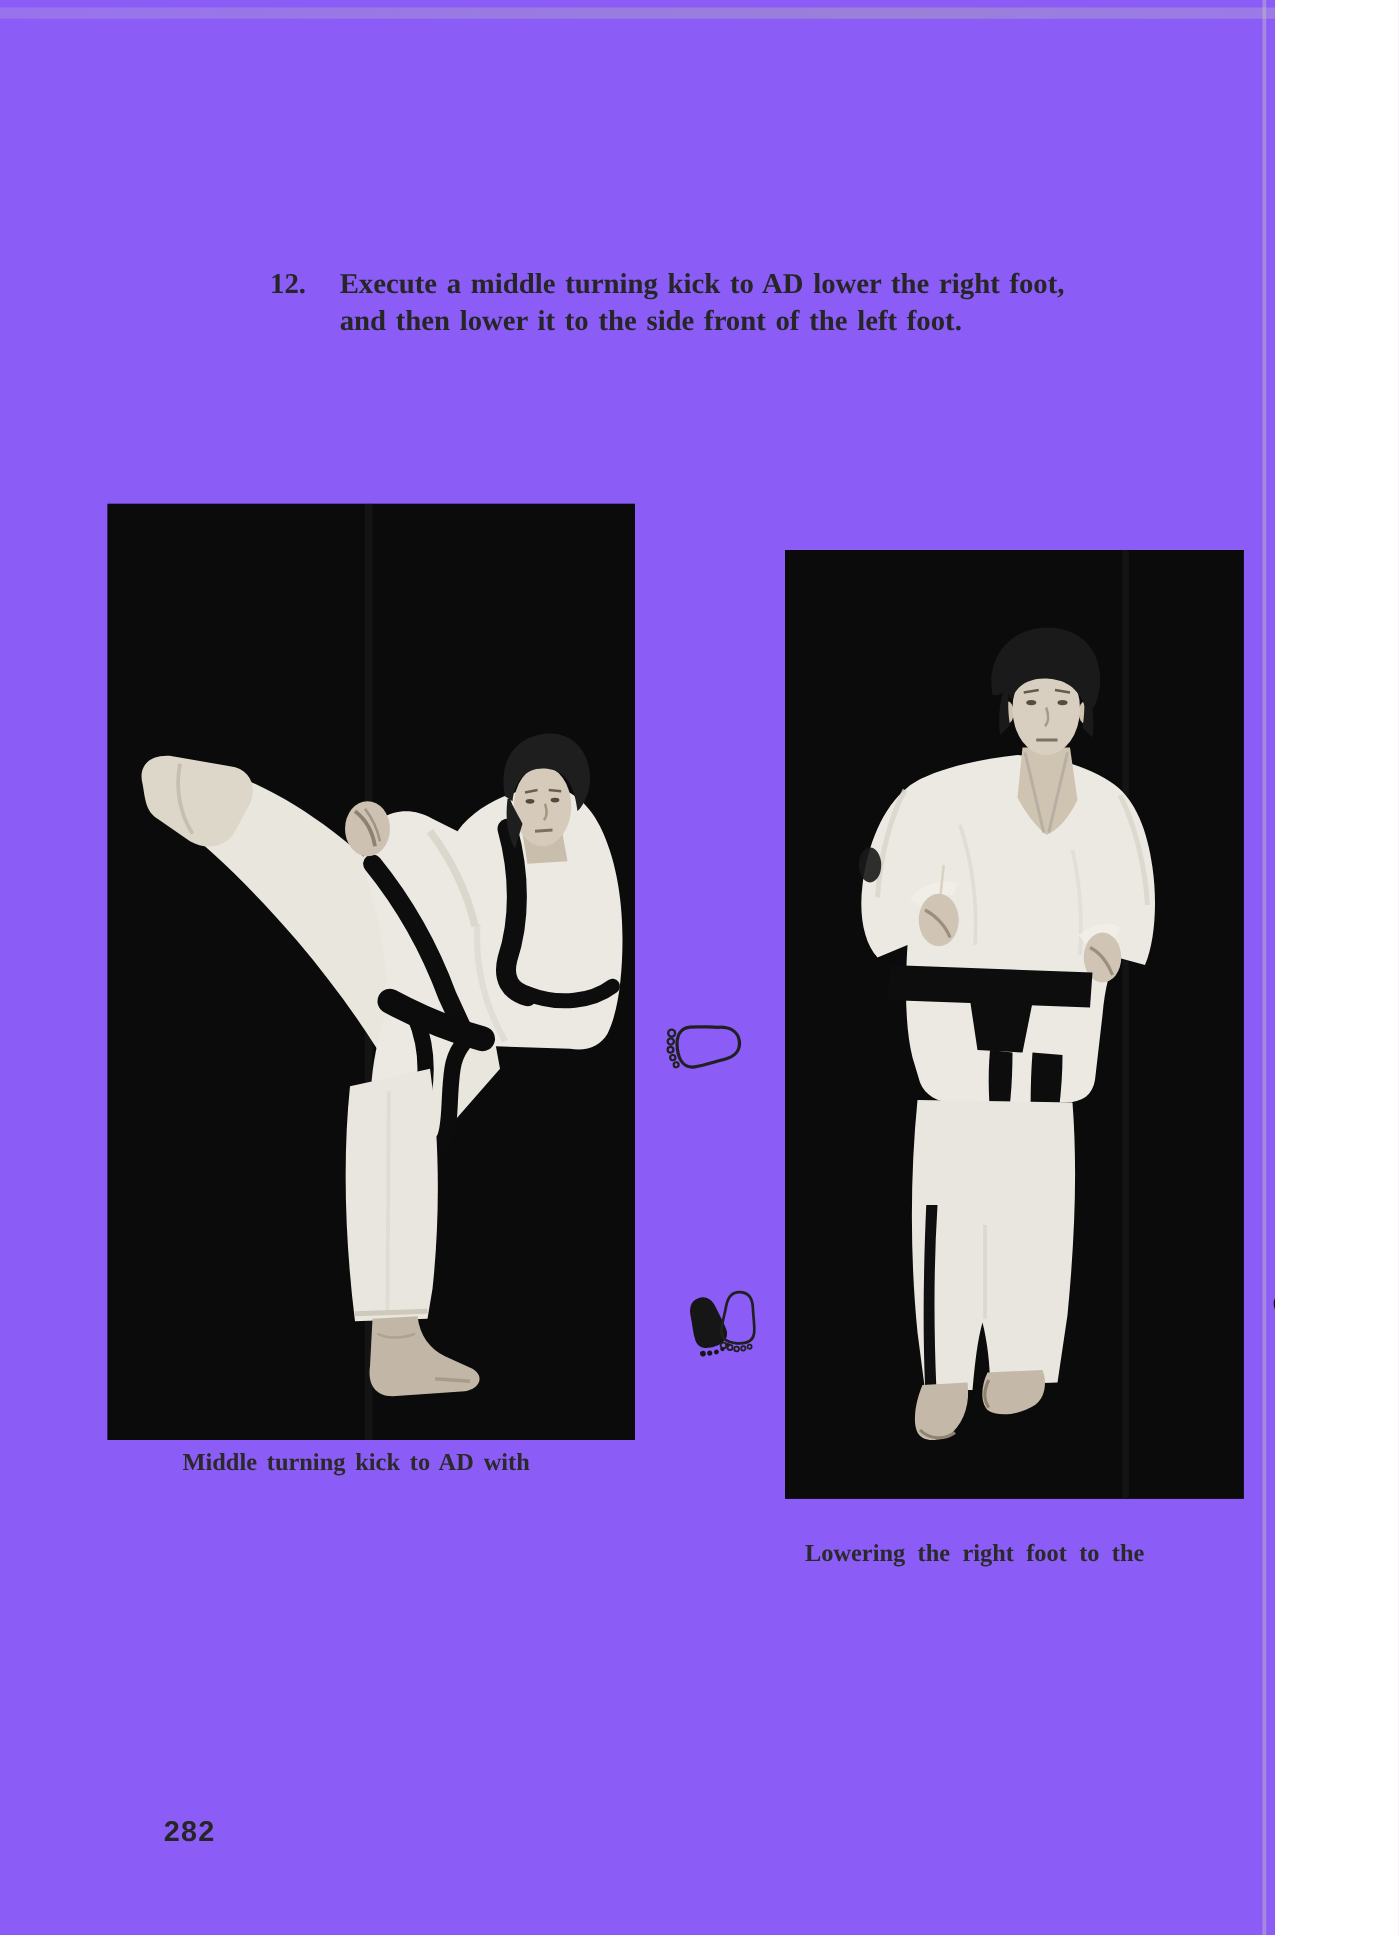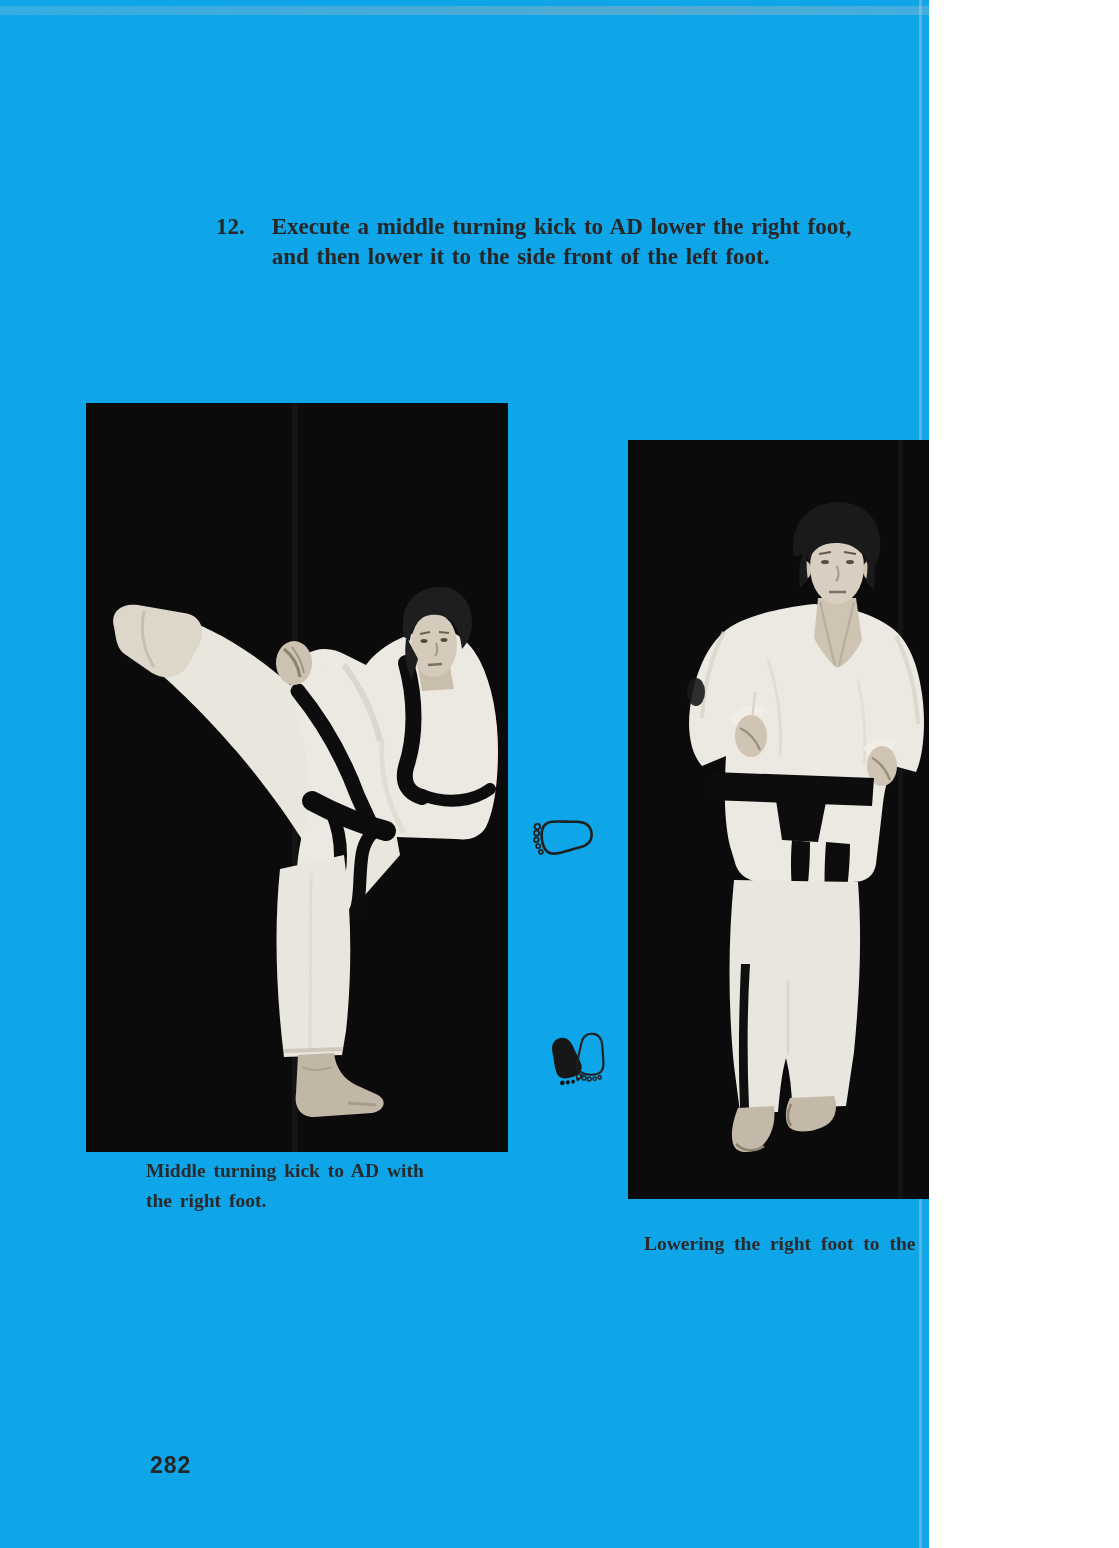--- a/index.html
+++ b/index.html
@@ -1,19 +1,19 @@
 <!DOCTYPE html>
 <html><head>
 <meta charset="utf-8">
 <style>
   * { margin:0; padding:0; box-sizing:border-box; }
   html,body { background:#ffffff; }
   .page {
-    position:relative; width:929px; height:1548px;
-    background:#0ea5e9; overflow:hidden;
+    position:relative; width:1020px; height:1548px;
+    background:#8b5cf6; overflow:hidden;
     font-family:"Liberation Serif", serif; color:#262626;
   }
   .top-streak {
     position:absolute; left:0; top:6px; width:100%; height:9px;
     background:linear-gradient(90deg, rgba(205,205,203,0.20), rgba(178,178,176,0.42) 72%, rgba(198,198,196,0.28));
   }
   .edge-shadow {
     position:absolute; right:7px; top:0; width:3px; height:100%;
     background:rgba(196,196,194,0.45);
   }
@@ -26,21 +26,21 @@
   .photo svg { display:block; }
   .photo-left  { left:86px;  top:403px; width:422px; height:749px; }
   .photo-right { left:628px; top:440px; width:367px; height:759px; }
   .caption {
     position:absolute; font-weight:700; font-size:19.5px;
     line-height:30px; color:#2a2a2a;
   }
   .caption-left  { left:146px; top:1156px; word-spacing:3px; }
   .caption-right { left:644px; top:1227px; word-spacing:5px; line-height:33px; }
   .page-number {
-    position:absolute; left:150px; top:1452px;
+    position:absolute; left:131px; top:1452px;
     font-family:"Liberation Sans", sans-serif; font-weight:700;
     font-size:23px; letter-spacing:1px; color:#262626;
   }
   .foot-icon { position:absolute; }
 </style>
 </head>
 <body>
 
 <div class="page">
 
@@ -230,21 +230,20 @@
       <circle cx="6" cy="49" r="2.7" fill="#141414"></circle>
         <circle cx="12.5" cy="51.5" r="2.4" fill="#141414"></circle>
       <circle cx="19" cy="52.5" r="2.2" fill="#141414"></circle>
         <circle cx="25" cy="51" r="2.1" fill="#141414"></circle>
       <circle cx="30" cy="48" r="2" fill="#141414"></circle>
     </g>
   </svg>
 
   <div class="caption caption-left">
     <div>Middle turning kick to AD with</div>
-    <div>the right foot.</div>
   </div>
 
   <div class="caption caption-right">
     <div>Lowering the right foot to the</div>
   </div>
 
   <div class="page-number">282</div>
 
 </div>
 

